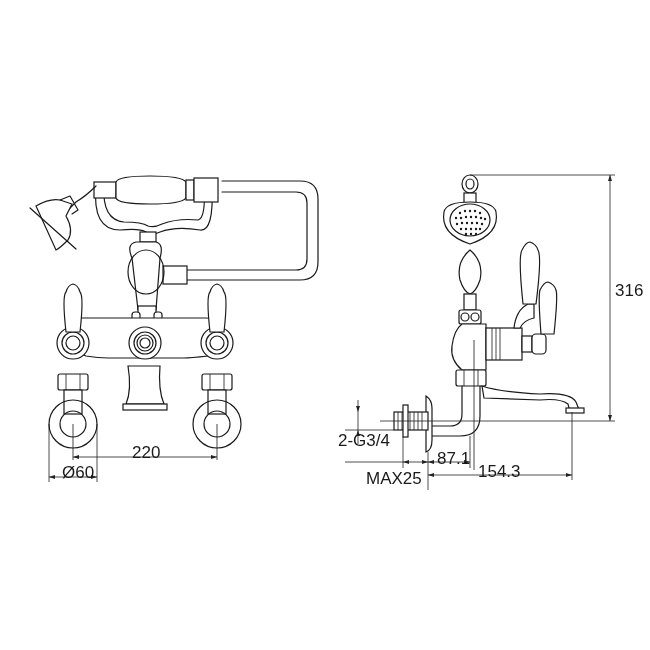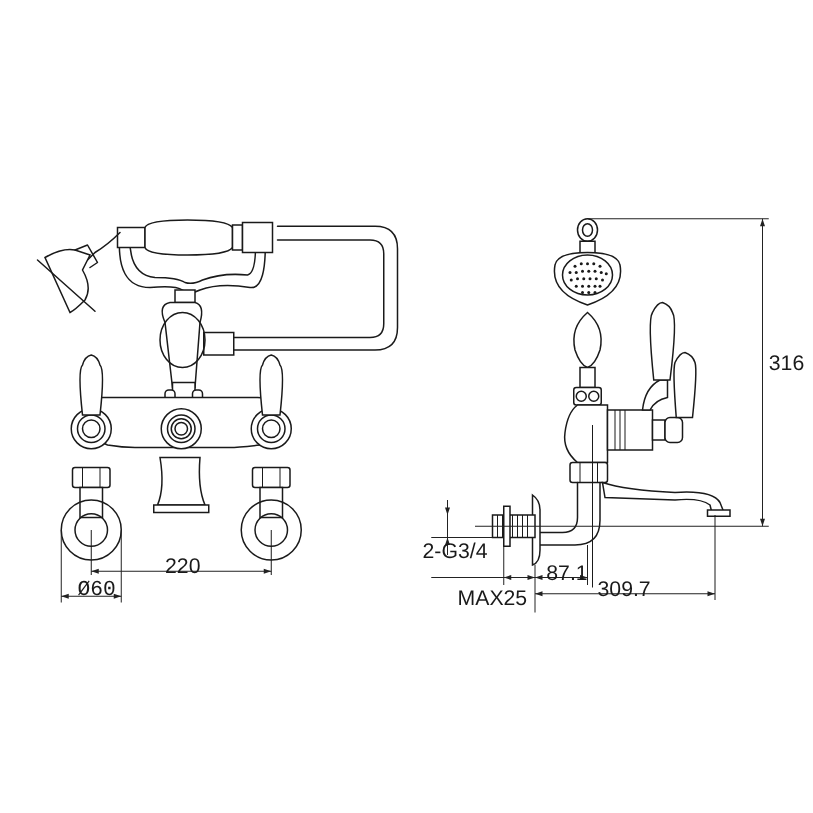--- a/index.html
+++ b/index.html
@@ -192,18 +192,18 @@
     <line class="dim" x1="470" y1="436" x2="470" y2="468"></line>
     <line class="dim" x1="345" y1="462" x2="470" y2="462"></line>
     <path d="M403,462 l6,-2 l0,4 z M428,462 l-6,-2 l0,4 z M428,462 l6,-2 l0,4 z M470,462 l-6,-2 l0,4 z" fill="#222"></path>
 
     <line class="dim" x1="428" y1="475" x2="572" y2="475"></line>
     <path d="M428,475 l6,-2 l0,4 z M572,475 l-6,-2 l0,4 z" fill="#222"></path>
   </g>
 </svg>
 
 <div class="lbl" style="left:132px;top:444px;">220</div>
-<div class="lbl" style="left:62px;top:464px;font-family:Liberation Mono, monospace;">Ø60</div>
+<div class="lbl" style="left:62px;top:464px;">Ø60</div>
 <div class="lbl" style="left:615px;top:282px;">316</div>
 <div class="lbl" style="left:338px;top:416px;margin-top:16px;">2-G3/4</div>
 <div class="lbl" style="left:347px;top:470px;margin-left:19px;">MAX25</div>
 <div class="lbl" style="left:437px;top:450px;">87.1</div>
-<div class="lbl" style="left:478px;top:463px;">309.7</div>
+<div class="lbl" style="left:478px;top:463px;">154.3</div>
 
 </body></html>

